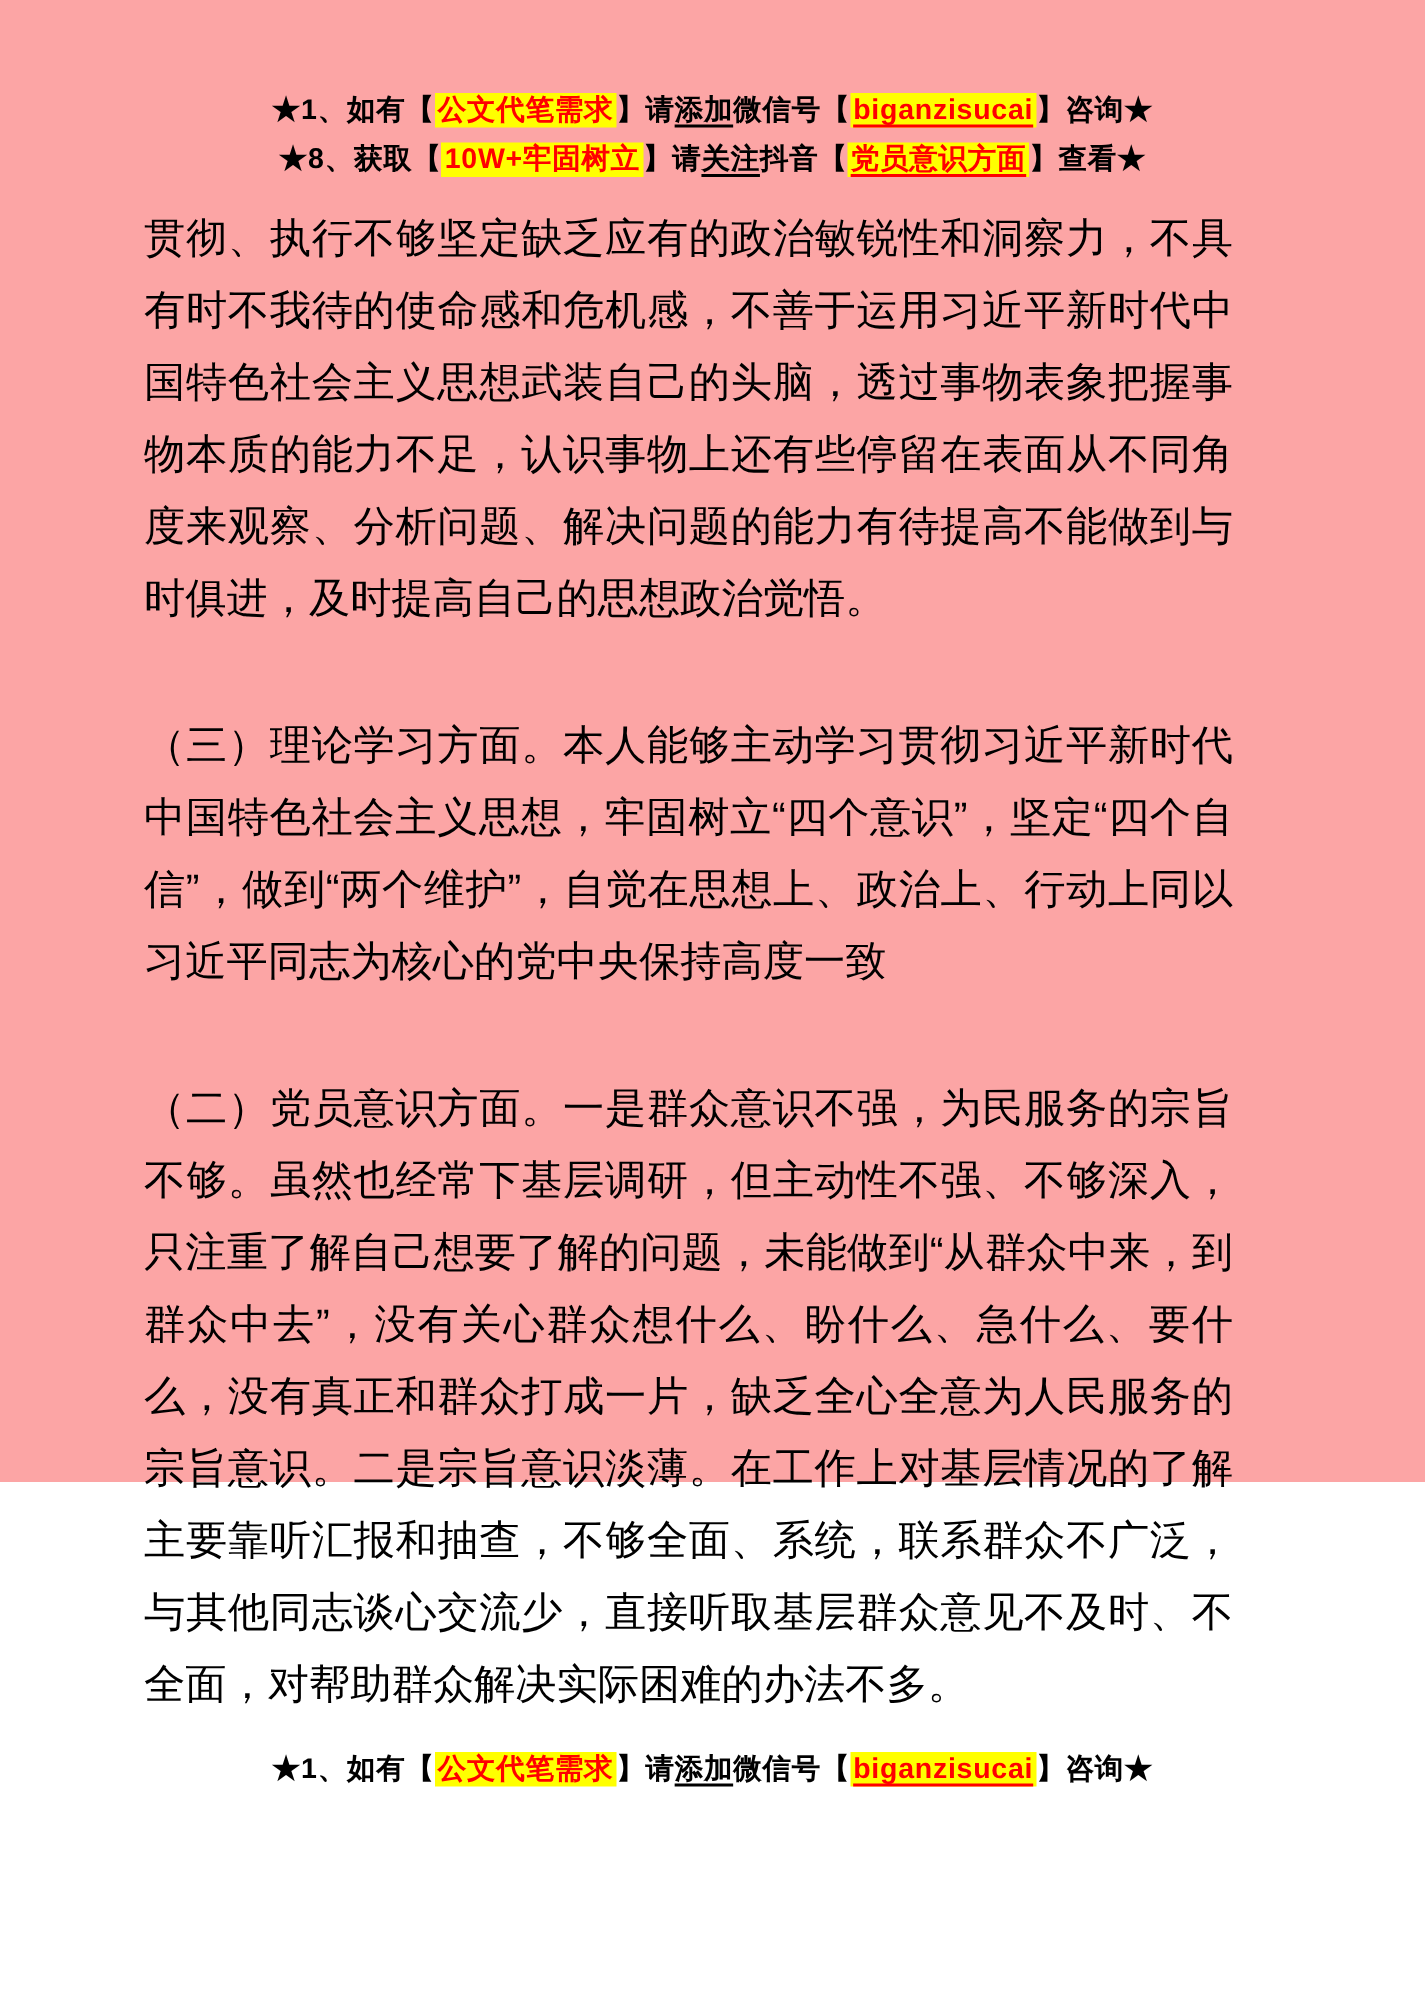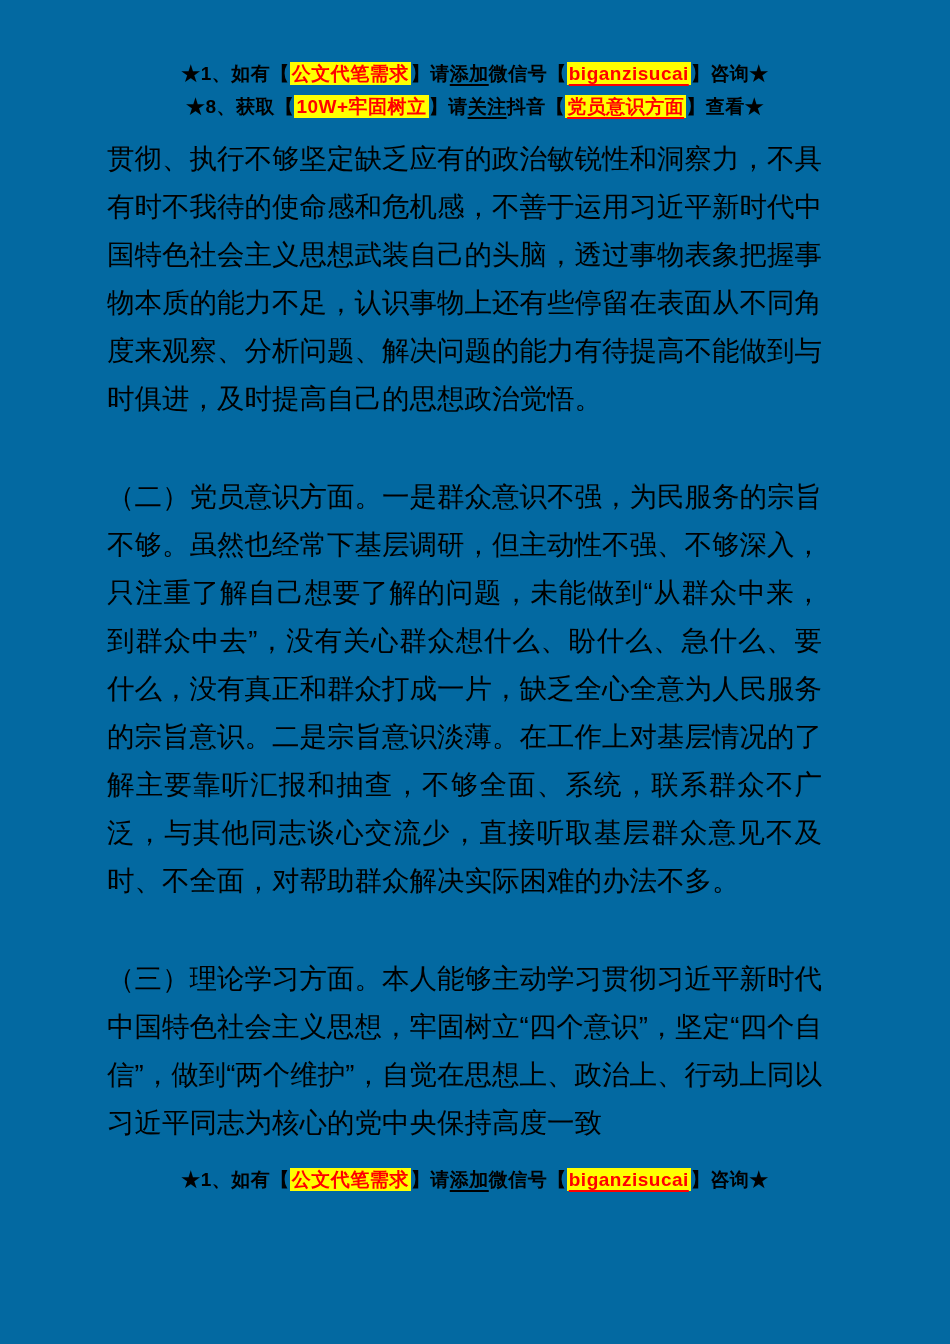--- a/index.html
+++ b/index.html
@@ -6,22 +6,22 @@
   body {
     width: 950px;
     height: 1344px;
     background: #ffffff;
     font-family: "Liberation Sans", sans-serif;
     color: #000000;
     overflow: hidden;
   }
   .page {
     width: 950px;
-    height: 1344px;
-    background: #0369a1;
+    height: 988px;
+    background: #fca5a5;
     box-sizing: border-box;
   }
   
   .ad {
     text-align: center;
     font-weight: bold;
     font-size: 19px;
     line-height: 33px;
     letter-spacing: 0.5px;
     white-space: nowrap;
@@ -44,21 +44,20 @@
     text-decoration-thickness: 2px;
     text-underline-offset: 4px;
   }
   
   .content {
     padding: 12px 128px 0 96px;
     font-size: 27.5px;
     line-height: 48px;
     text-align: justify;
     color: #000000;
-    margin-left: 11px;
   }
   .content p {
     margin: 0 0 50px 0;
   }
   .content p:last-child { margin-bottom: 0; }
 </style>
 </head>
 <body>
 
 <div class="page">
@@ -67,22 +66,22 @@
     <div class="ad-line">
       <span>★1、如有【</span><span class="hl">公文代笔需求</span><span>】请</span><span class="u-black">添加</span><span>微信号【</span><span class="hl u-red">biganzisucai</span><span>】咨询★</span>
     </div>
     <div class="ad-line">
       <span>★8、获取【</span><span class="hl">10W+牢固树立</span><span>】请</span><span class="u-black">关注</span><span>抖音【</span><span class="hl u-red">党员意识方面</span><span>】查看★</span>
     </div>
   </div>
 
   <div class="content">
     <p>贯彻、执行不够坚定缺乏应有的政治敏锐性和洞察力，不具有时不我待的使命感和危机感，不善于运用习近平新时代中国特色社会主义思想武装自己的头脑，透过事物表象把握事物本质的能力不足，认识事物上还有些停留在表面从不同角度来观察、分析问题、解决问题的能力有待提高不能做到与时俱进，及时提高自己的思想政治觉悟。</p>
+    <p>（三）理论学习方面。本人能够主动学习贯彻习近平新时代中国特色社会主义思想，牢固树立“四个意识”，坚定“四个自信”，做到“两个维护”，自觉在思想上、政治上、行动上同以习近平同志为核心的党中央保持高度一致</p>
     <p>（二）党员意识方面。一是群众意识不强，为民服务的宗旨不够。虽然也经常下基层调研，但主动性不强、不够深入，只注重了解自己想要了解的问题，未能做到“从群众中来，到群众中去”，没有关心群众想什么、盼什么、急什么、要什么，没有真正和群众打成一片，缺乏全心全意为人民服务的宗旨意识。二是宗旨意识淡薄。在工作上对基层情况的了解主要靠听汇报和抽查，不够全面、系统，联系群众不广泛，与其他同志谈心交流少，直接听取基层群众意见不及时、不全面，对帮助群众解决实际困难的办法不多。</p>
-    <p>（三）理论学习方面。本人能够主动学习贯彻习近平新时代中国特色社会主义思想，牢固树立“四个意识”，坚定“四个自信”，做到“两个维护”，自觉在思想上、政治上、行动上同以习近平同志为核心的党中央保持高度一致</p>
   </div>
 
   <div class="ad ad-bottom">
     <div class="ad-line">
       <span>★1、如有【</span><span class="hl">公文代笔需求</span><span>】请</span><span class="u-black">添加</span><span>微信号【</span><span class="hl u-red">biganzisucai</span><span>】咨询★</span>
     </div>
     <div class="ad-line">
       
     </div>
   </div>

